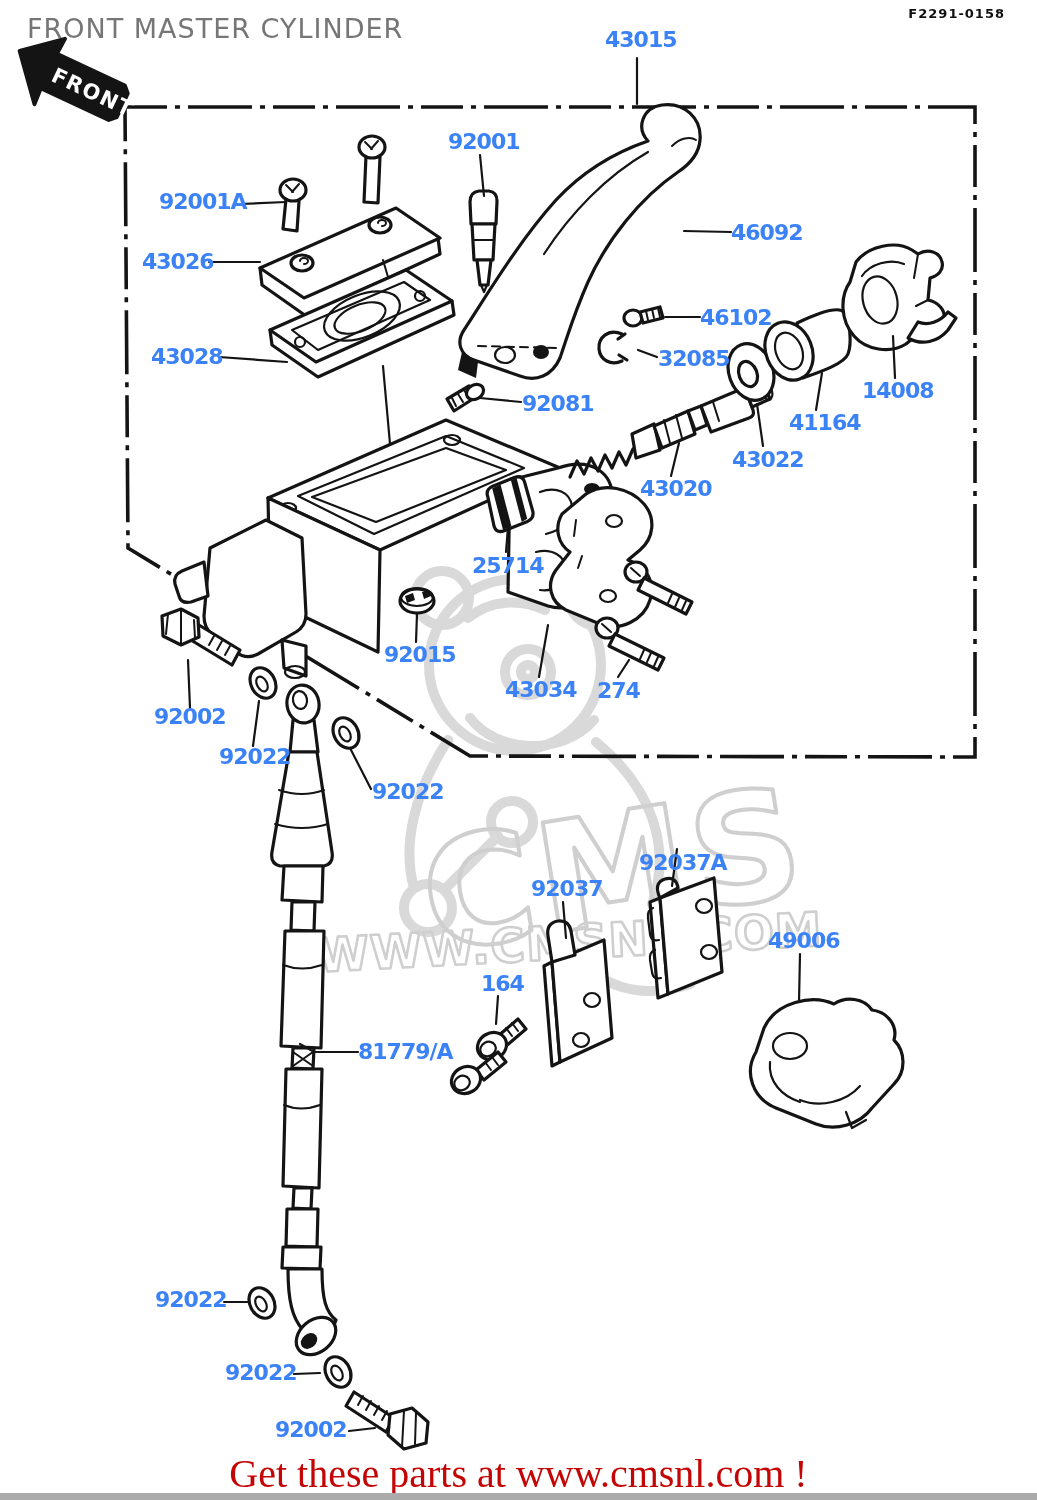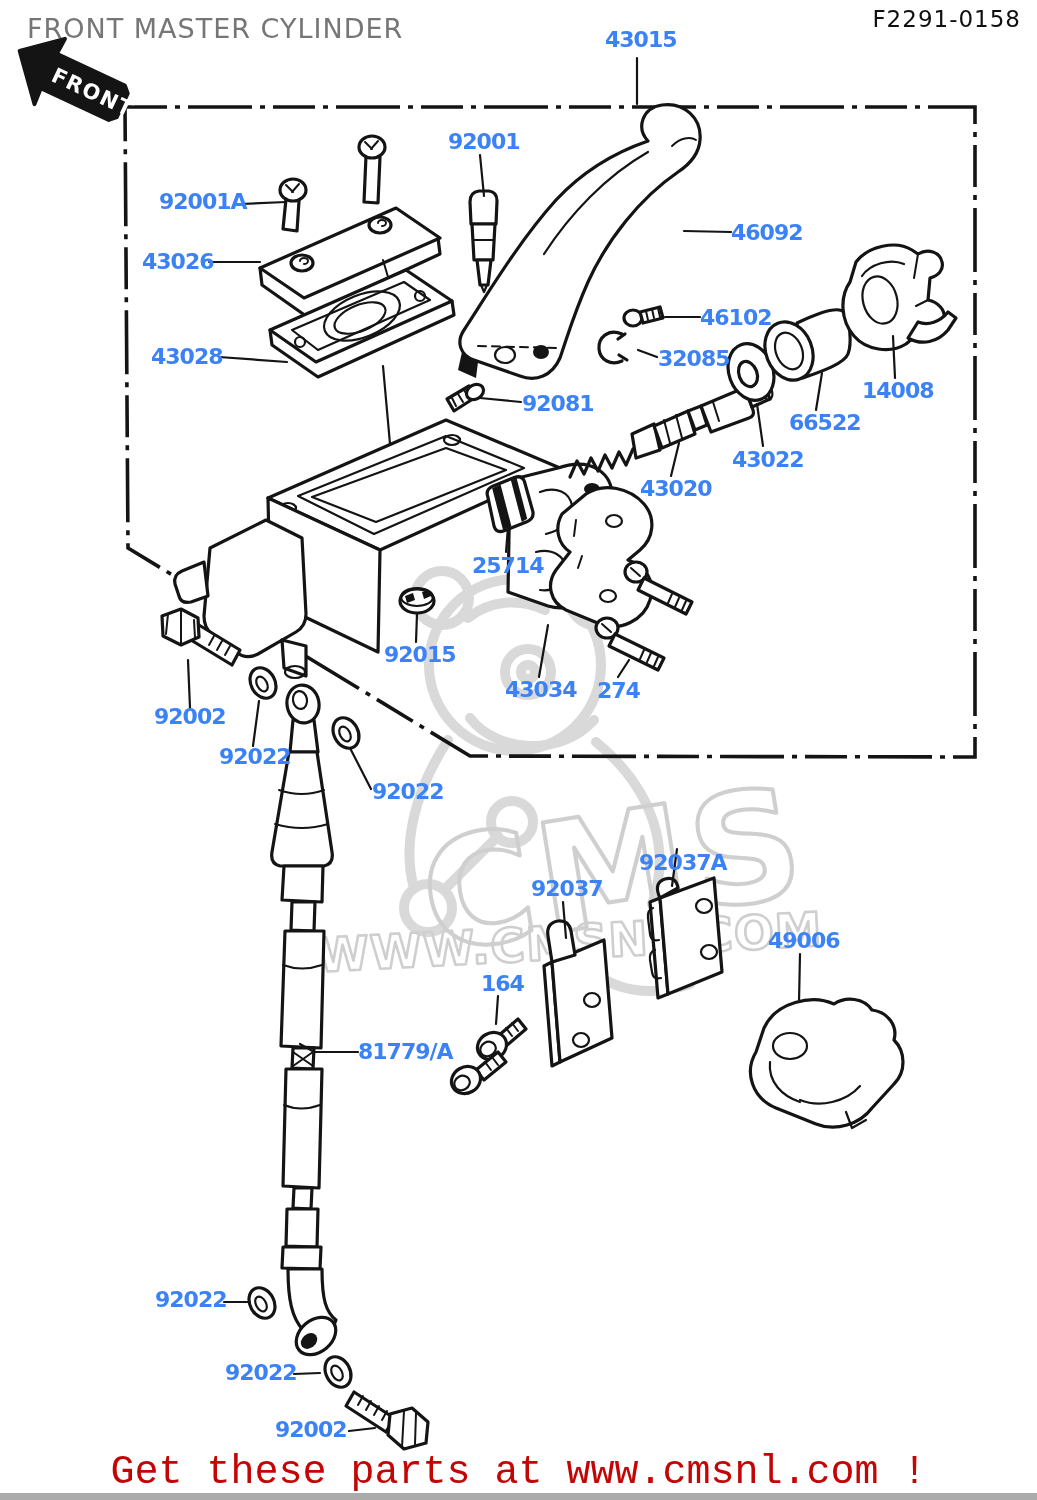--- a/index.html
+++ b/index.html
@@ -1,26 +1,26 @@
 <!DOCTYPE html>
 <html><head>
 <meta charset="utf-8">
 <style>
   html,body{margin:0;padding:0;background:#fff;}
   .stage{position:relative;width:1037px;height:1500px;background:#fff;overflow:hidden;
          font-family:"DejaVu Sans",sans-serif;}
   .page-title{position:absolute;left:27px;top:13px;font-size:27px;color:#767676;
               letter-spacing:1px;white-space:nowrap;text-align:center;}
-  .figure-code{position:absolute;right:16px;top:6px;font-size:23px;font-weight:normal;
+  .figure-code{position:absolute;right:32px;top:6px;font-size:13px;font-weight:bold;
                color:#101010;letter-spacing:1px;}
   svg.art{position:absolute;left:0;top:0;}
   .plabel{position:absolute;font-weight:bold;font-size:22px;letter-spacing:-1px;
           color:#3b82f6;white-space:nowrap;}
   .footer{position:absolute;left:0;top:1450px;width:100%;text-align:center;
-          font-size:40px;color:#c40505;font-family:Liberation Mono, monospace;}
+          font-size:40px;color:#c40505;font-family:Liberation Serif, serif;}
   .footer-bar{position:absolute;left:0;top:1493px;width:100%;height:7px;background:#ababab;}
   
   .o{fill:none;stroke:#141414;stroke-width:3.2;stroke-linejoin:round;stroke-linecap:round;}
   .w{fill:#ffffff;stroke:#141414;stroke-width:3.2;stroke-linejoin:round;stroke-linecap:round;}
   .t{fill:none;stroke:#141414;stroke-width:2.2;stroke-linejoin:round;stroke-linecap:round;}
   .h{fill:none;stroke:#141414;stroke-width:2;stroke-linecap:round;}
   .k{fill:#141414;stroke:none;}
   .ld{fill:none;stroke:#141414;stroke-width:2.2;stroke-linecap:round;}
   .wm{fill:none;stroke:#d5d5d5;stroke-width:10;stroke-linecap:round;stroke-linejoin:round;}
   .wmt{fill:none;stroke:#cfcfcf;stroke-linejoin:round;font-weight:bold;font-family:"DejaVu Sans",sans-serif;}
@@ -355,21 +355,21 @@
   <span class="plabel" style="left:605px;top:27px">43015</span>
   <span class="plabel" style="left:159px;top:189px">92001A</span>
   <span class="plabel" style="left:142px;top:249px">43026</span>
   <span class="plabel" style="left:151px;top:344px">43028</span>
   <span class="plabel" style="left:448px;top:129px">92001</span>
   <span class="plabel" style="left:731px;top:220px">46092</span>
   <span class="plabel" style="left:700px;top:305px">46102</span>
   <span class="plabel" style="left:658px;top:346px">32085</span>
   <span class="plabel" style="left:522px;top:391px">92081</span>
   <span class="plabel" style="left:862px;top:378px">14008</span>
-  <span class="plabel" style="left:789px;top:410px">66522</span>
+  <span class="plabel" style="left:789px;top:410px">41164</span>
   <span class="plabel" style="left:732px;top:447px">43022</span>
   <span class="plabel" style="left:640px;top:476px">43020</span>
   <span class="plabel" style="left:472px;top:553px">25714</span>
   <span class="plabel" style="left:384px;top:642px">92015</span>
   <span class="plabel" style="left:505px;top:677px">43034</span>
   <span class="plabel" style="left:597px;top:678px">274</span>
   <span class="plabel" style="left:154px;top:704px">92002</span>
   <span class="plabel" style="left:219px;top:744px">92022</span>
   <span class="plabel" style="left:372px;top:779px">92022</span>
   <span class="plabel" style="left:639px;top:850px">92037A</span>

